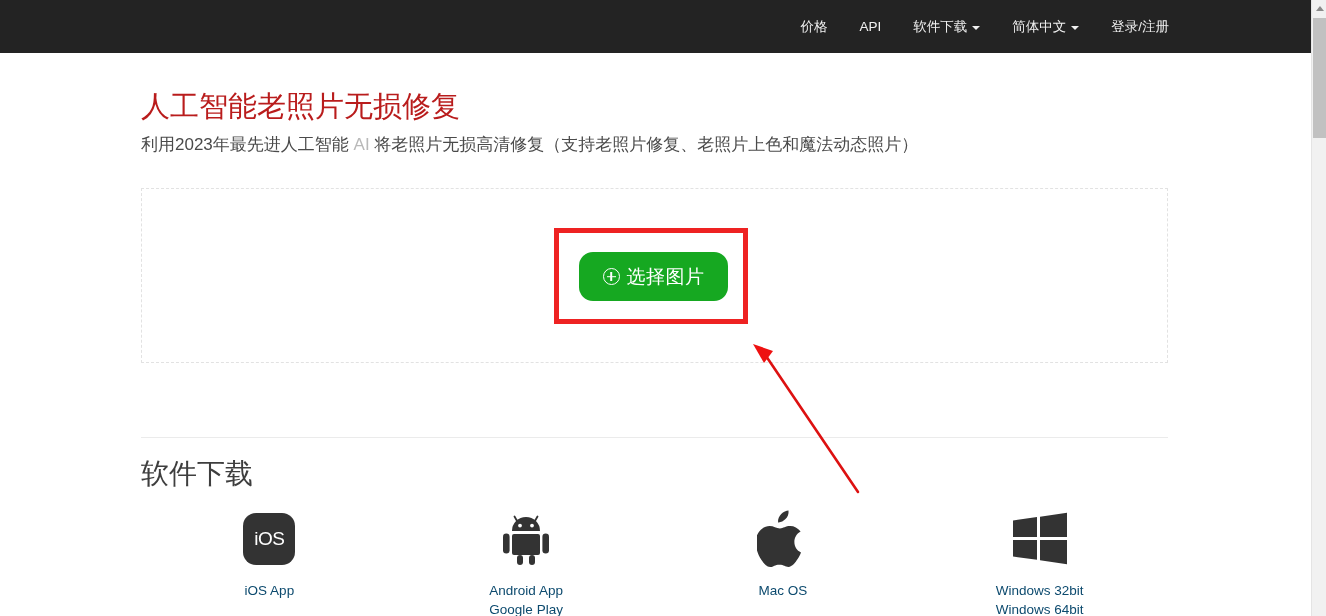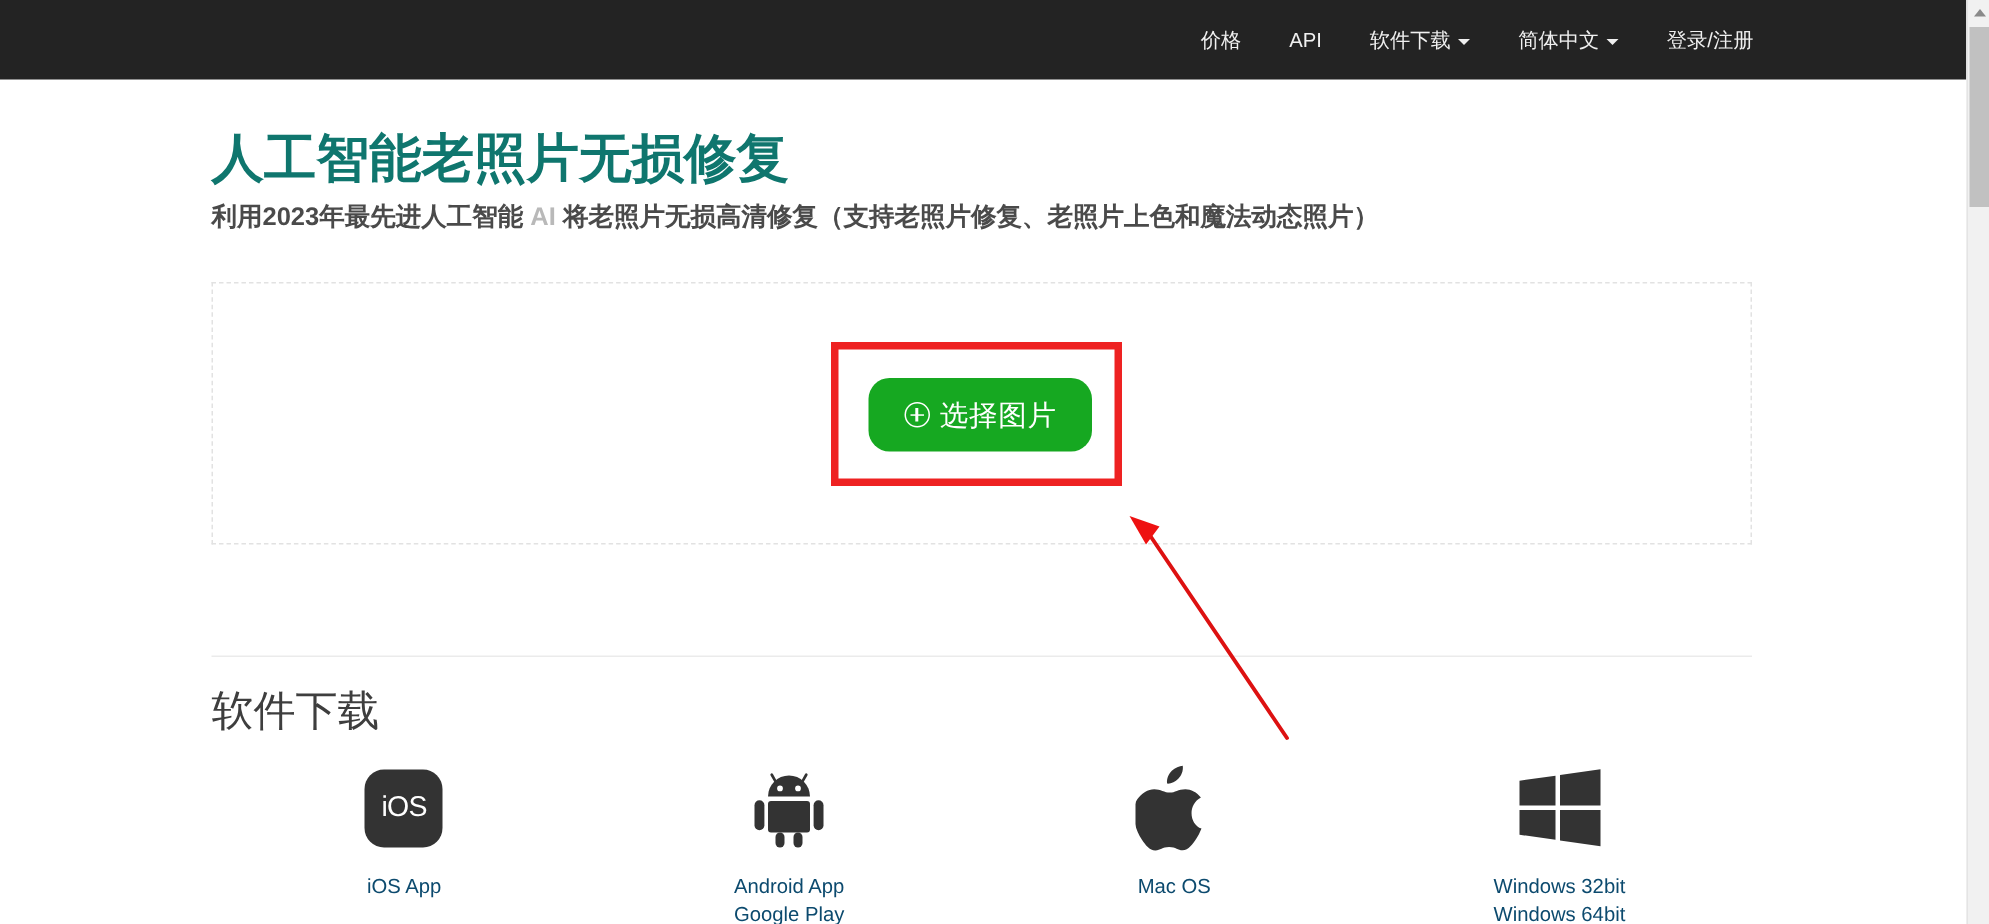--- a/index.html
+++ b/index.html
@@ -79,33 +79,33 @@
     border-top: 4px solid #f0f0f0;
     position: relative;
     top: 1px;
   }
 
   
   .hero-title {
     position: absolute;
     left: 141px;
     top: 86px;
-    font-size: 35px;
-    font-weight: 700;
-    color: #0f766e;
+    font-size: 29px;
+    font-weight: 400;
+    color: #b91c1c;
     line-height: 40px;
     white-space: nowrap;
   }
 
   .hero-sub {
     position: absolute;
     left: 141px;
     top: 132px;
     font-size: 17px;
-    font-weight: 700;
+    font-weight: 400;
     color: #4a4a4a;
     line-height: 26px;
     white-space: nowrap;
   }
   .hero-sub .ai-word { color: #b9b9b9; }
 
   
   .dropzone {
     position: absolute;
     left: 141px;

